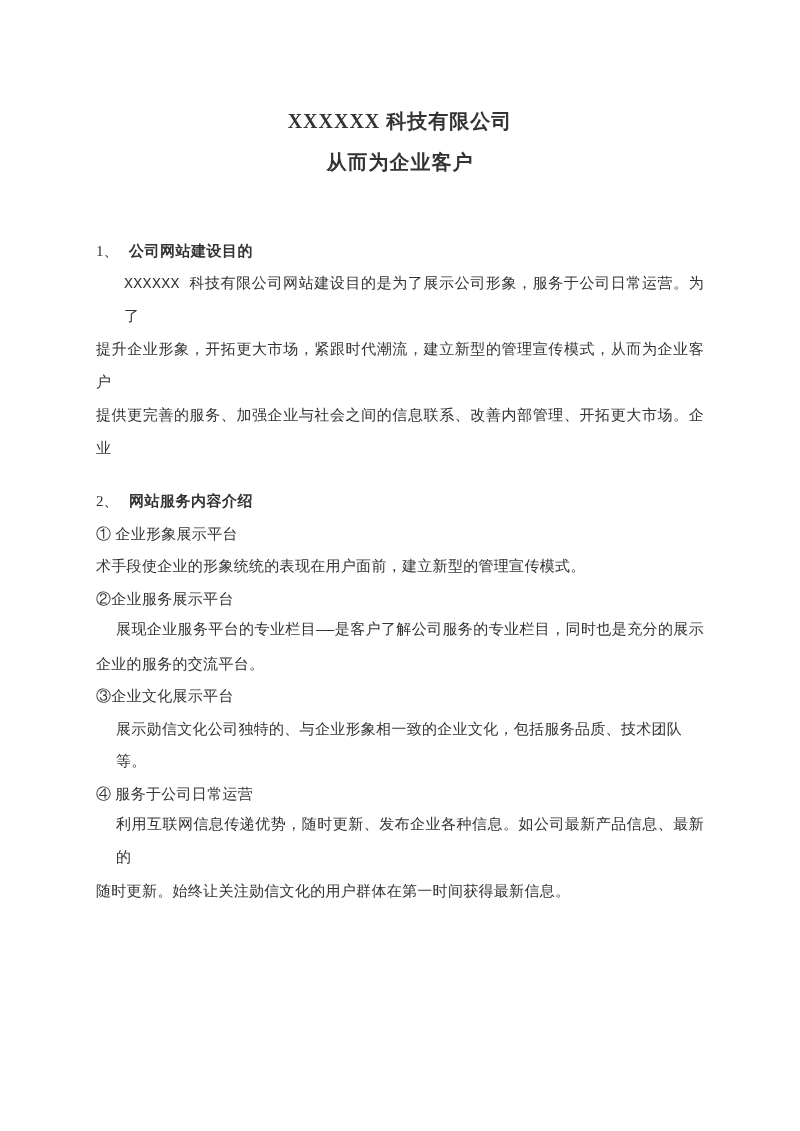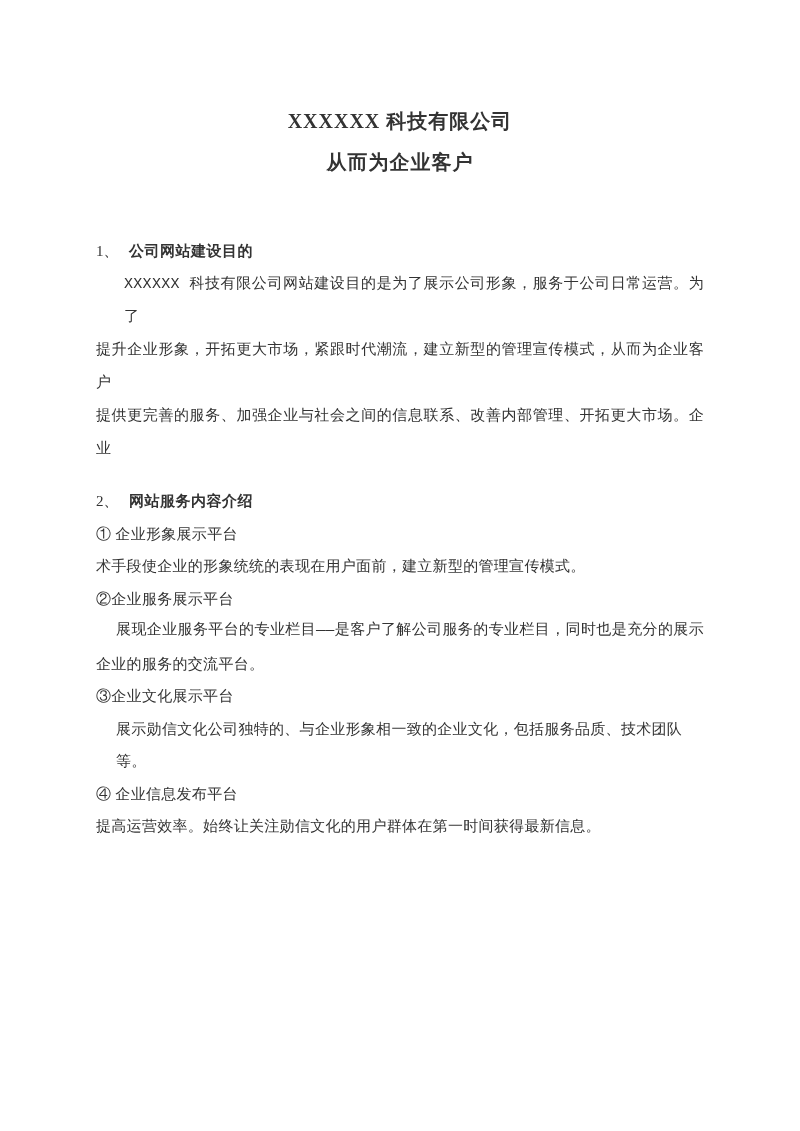--- a/index.html
+++ b/index.html
@@ -87,19 +87,20 @@
     <p class="line">① 企业形象展示平台</p>
     <p class="line">术手段使企业的形象统统的表现在用户面前，建立新型的管理宣传模式。</p>
 
     <p class="line">②企业服务展示平台</p>
     <p class="line indent1 full">展现企业服务平台的专业栏目——是客户了解公司服务的专业栏目，同时也是充分的展示</p>
     <p class="line">企业的服务的交流平台。</p>
 
     <p class="line">③企业文化展示平台</p>
     <p class="line indent1">展示勋信文化公司独特的、与企业形象相一致的企业文化，包括服务品质、技术团队等。</p>
 
-    <p class="line">④ 企业信息发布平台</p>
-    <p class="line">提高运营效率。始终让关注勋信文化的用户群体在第一时间获得最新信息。</p>
+    <p class="line">④ 服务于公司日常运营</p>
+    <p class="line indent1 full">利用互联网信息传递优势，随时更新、发布企业各种信息。如公司最新产品信息、最新的</p>
+    <p class="line">随时更新。始终让关注勋信文化的用户群体在第一时间获得最新信息。</p>
   </div>
 
   <div class="spacer-c"></div>
 
 </div>
 
 </body></html>

